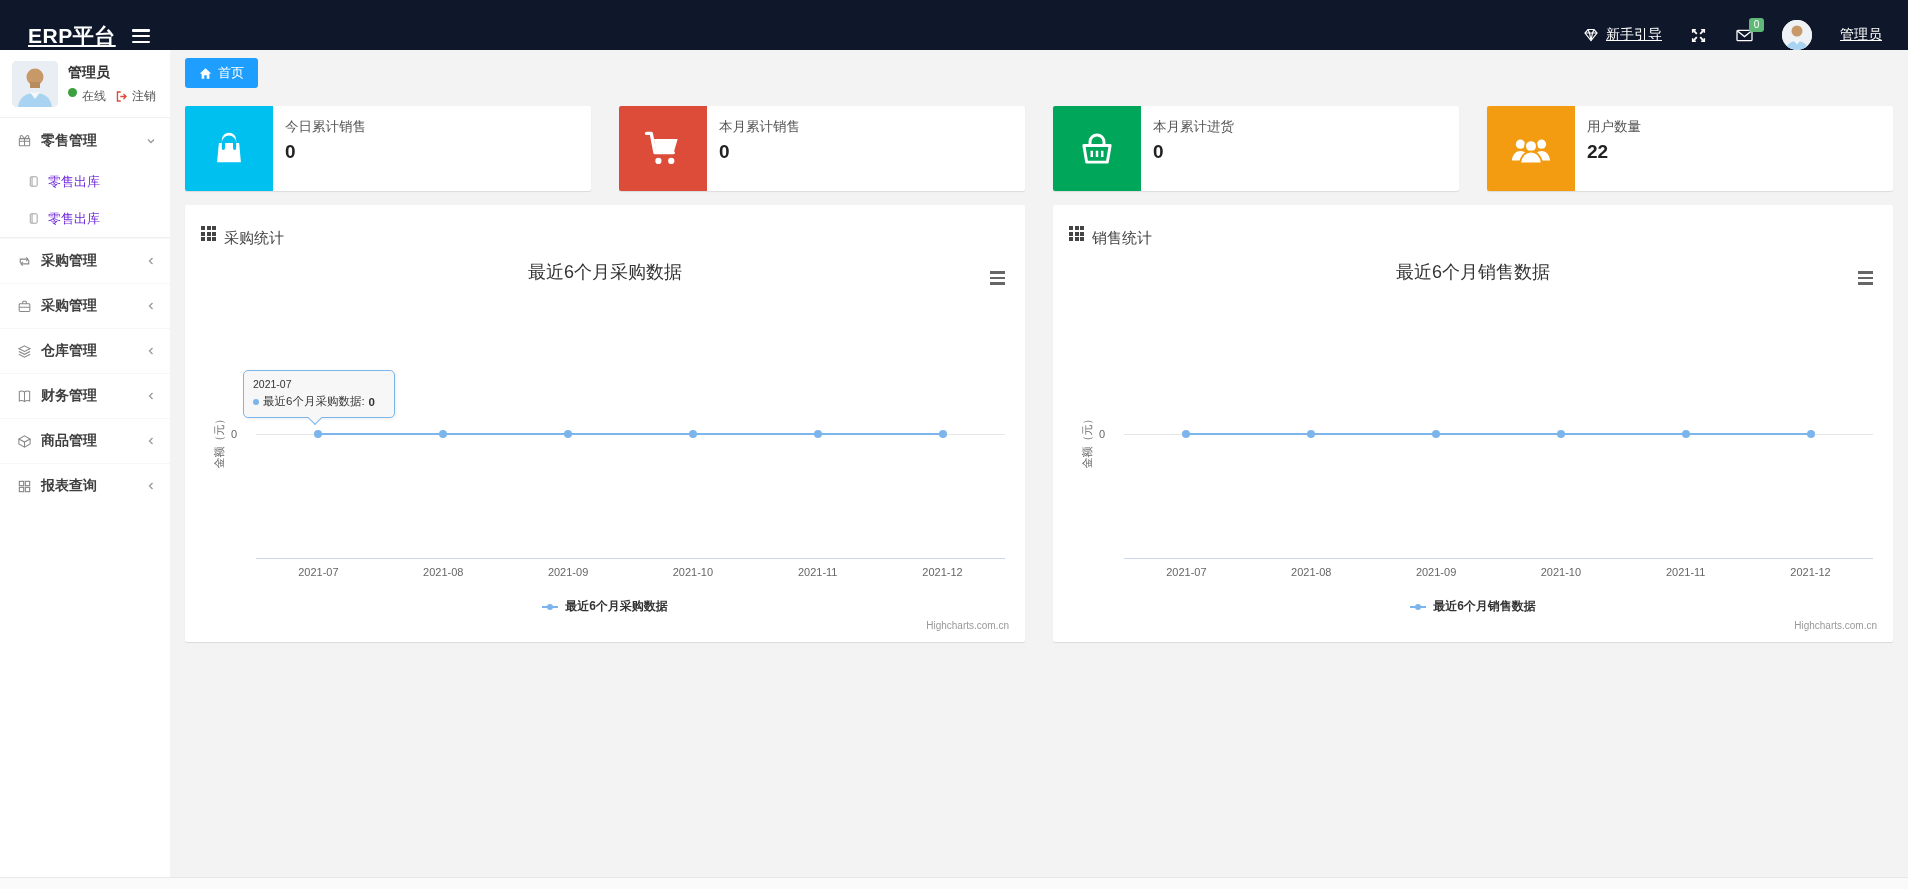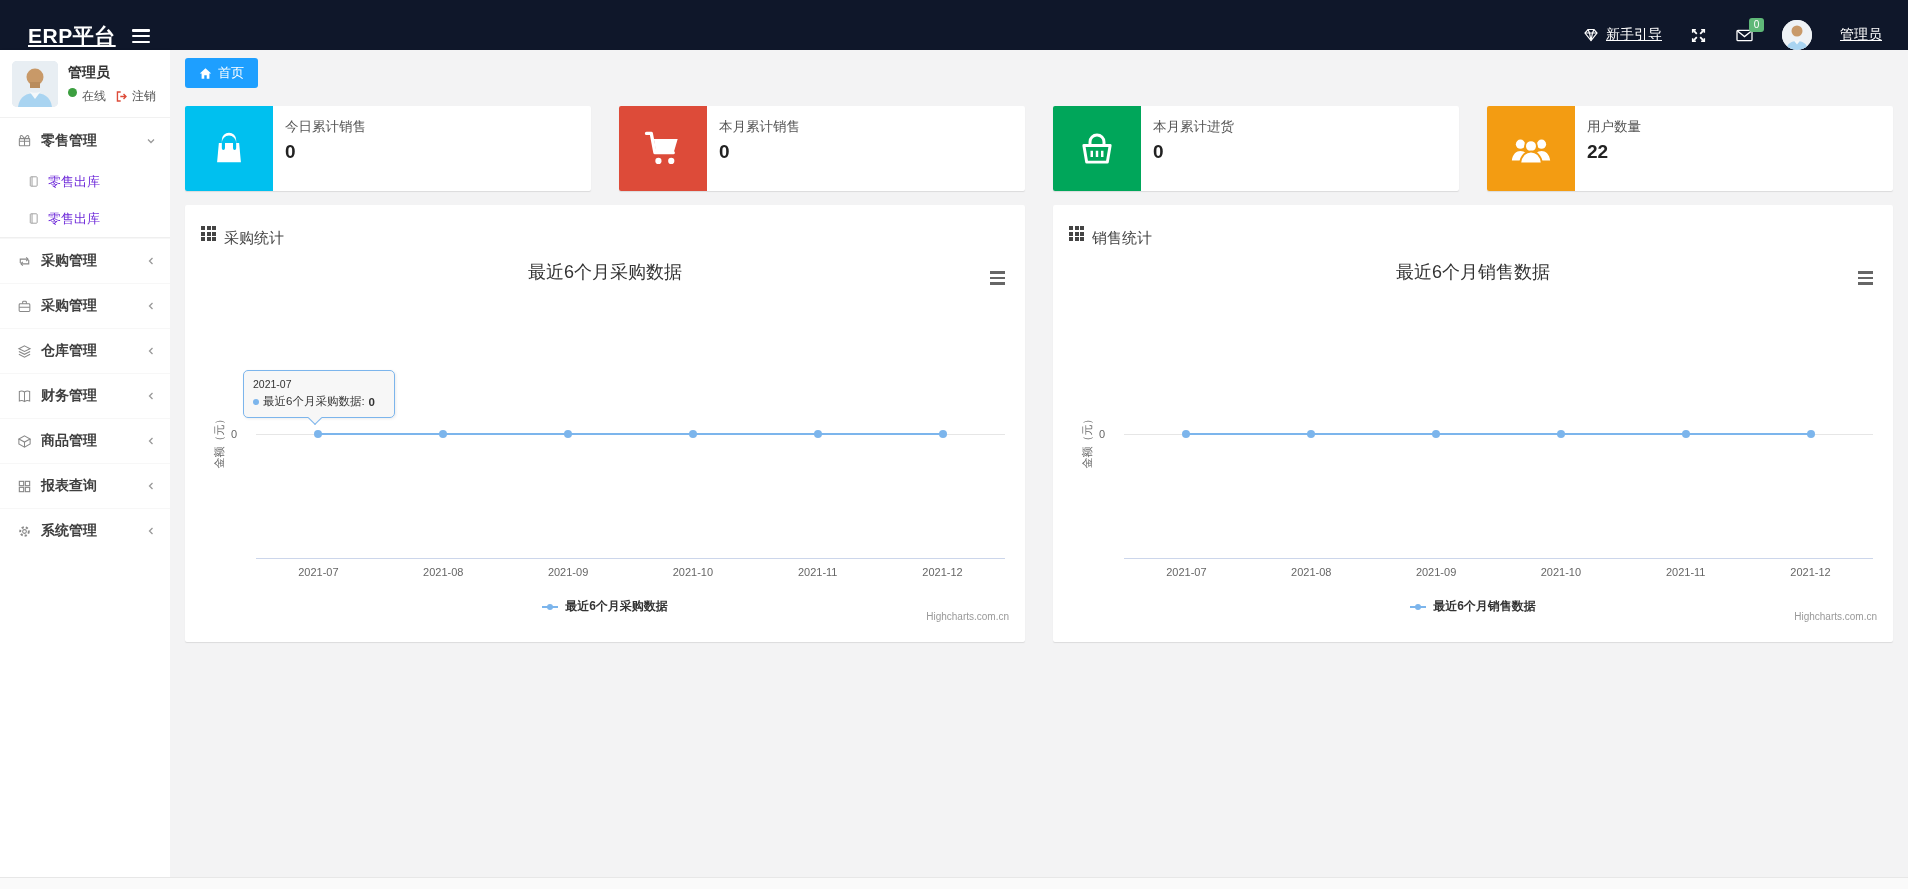--- a/index.html
+++ b/index.html
@@ -77,21 +77,21 @@
   .markers span { flex:1; display:flex; justify-content:center; }
   .pt { width:8px; height:8px; margin-top:-4px; border-radius:50%; background:#7cb5ec; cursor:pointer; }
   .x-axis { position:absolute; left:71px; right:20px; top:353px; height:1px; background:#ccd6eb; }
   .x-ticks { position:absolute; left:71px; right:20px; top:361px; display:flex; }
   .x-ticks span { flex:1; text-align:center; font-size:11px; color:#666; }
   .legend { position:absolute; left:0; right:0; top:393px; display:flex; justify-content:center; align-items:center; gap:7px; cursor:pointer; }
   .lg-marker { position:relative; width:16px; height:8px; flex:none; }
   .lg-marker::before { content:""; position:absolute; left:0; right:0; top:3px; height:2px; background:#7cb5ec; }
   .lg-marker::after { content:""; position:absolute; left:5px; top:1px; width:6px; height:6px; border-radius:50%; background:#7cb5ec; }
   .lg-text { font-size:12px; font-weight:bold; color:#333; }
-  .credit { position:absolute; right:16px; top:406px; font-size:10px; color:#999; }
+  .credit { position:absolute; right:16px; top:415px; font-size:10px; color:#999; }
 
   .tooltip { position:absolute; left:58px; top:165px; width:152px; background:rgba(247,247,247,.95);
     border:1px solid #7cb5ec; border-radius:5px; padding:7px 9px 8px 9px; z-index:5; box-shadow:1px 1px 3px rgba(0,0,0,.08); }
   .tt-head { font-size:10.5px; color:#333; }
   .tt-row { margin-top:4px; font-size:11.5px; color:#333; display:flex; align-items:center; gap:4px; }
   .tt-dot { width:6px; height:6px; border-radius:50%; background:#7cb5ec; flex:none; }
   .tt-val { font-weight:bold; }
   .tt-callout { position:absolute; bottom:-6px; left:66px; width:10px; height:10px; background:#f7f7f7;
     border-right:1px solid #7cb5ec; border-bottom:1px solid #7cb5ec; transform:rotate(45deg); }
 
@@ -304,34 +304,20 @@
             </svg>
           </span>
           <span class="lbl">报表查询</span>
           <span class="chev">
             <svg width="10" height="10" viewBox="0 0 10 10" fill="none" stroke="#999" stroke-width="1.3">
                 <path d="M6.5 2 3.5 5l3 3"></path>
               </svg>
           </span>
         </li>
 
-        <li class="m-item">
-          <span>
-            <svg width="15" height="15" viewBox="0 0 16 16" fill="none" stroke="#888">
-              <circle cx="8" cy="8" r="4.6" stroke-width="2" stroke-dasharray="2.4 2.1"></circle>
-              <circle cx="8" cy="8" r="2" stroke-width="1.1"></circle>
-            </svg>
-          </span>
-          <span class="lbl">系统管理</span>
-          <span class="chev">
-            <svg width="10" height="10" viewBox="0 0 10 10" fill="none" stroke="#999" stroke-width="1.3">
-                <path d="M6.5 2 3.5 5l3 3"></path>
-              </svg>
-          </span>
-        </li>
       </ul>
     </aside>
 
     <main class="content">
 
       <div class="tabbar">
         <span class="tab">
           <span>
             <svg width="13" height="13" viewBox="0 0 16 16" fill="#fff">
                 <path d="M8 1.5 15 8h-2.2v6.5H9.5V10h-3v4.5H3.2V8H1z"></path>

